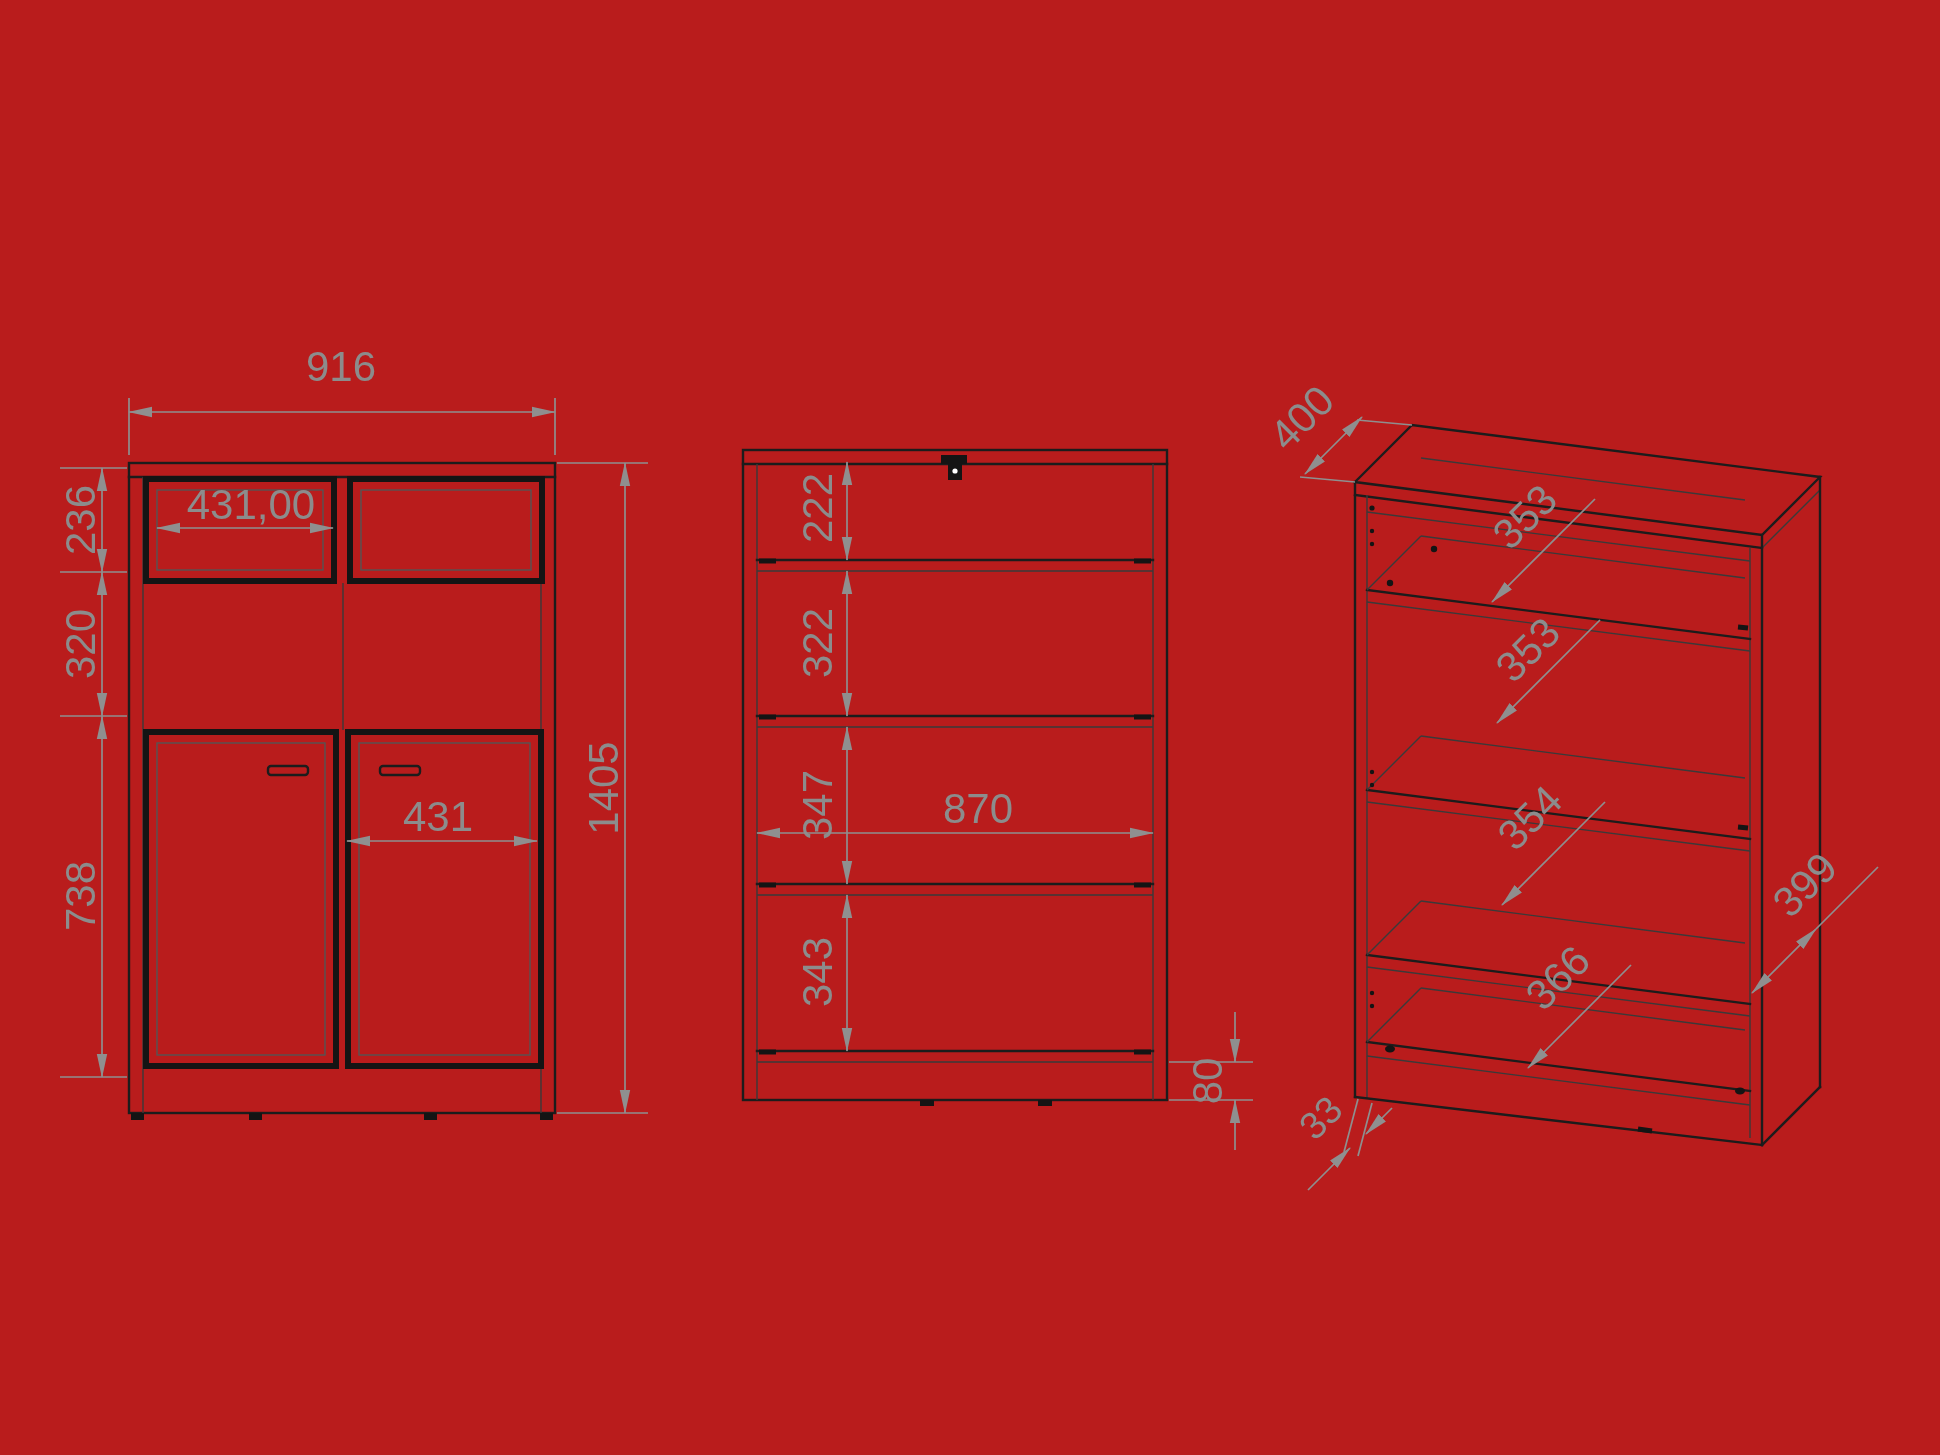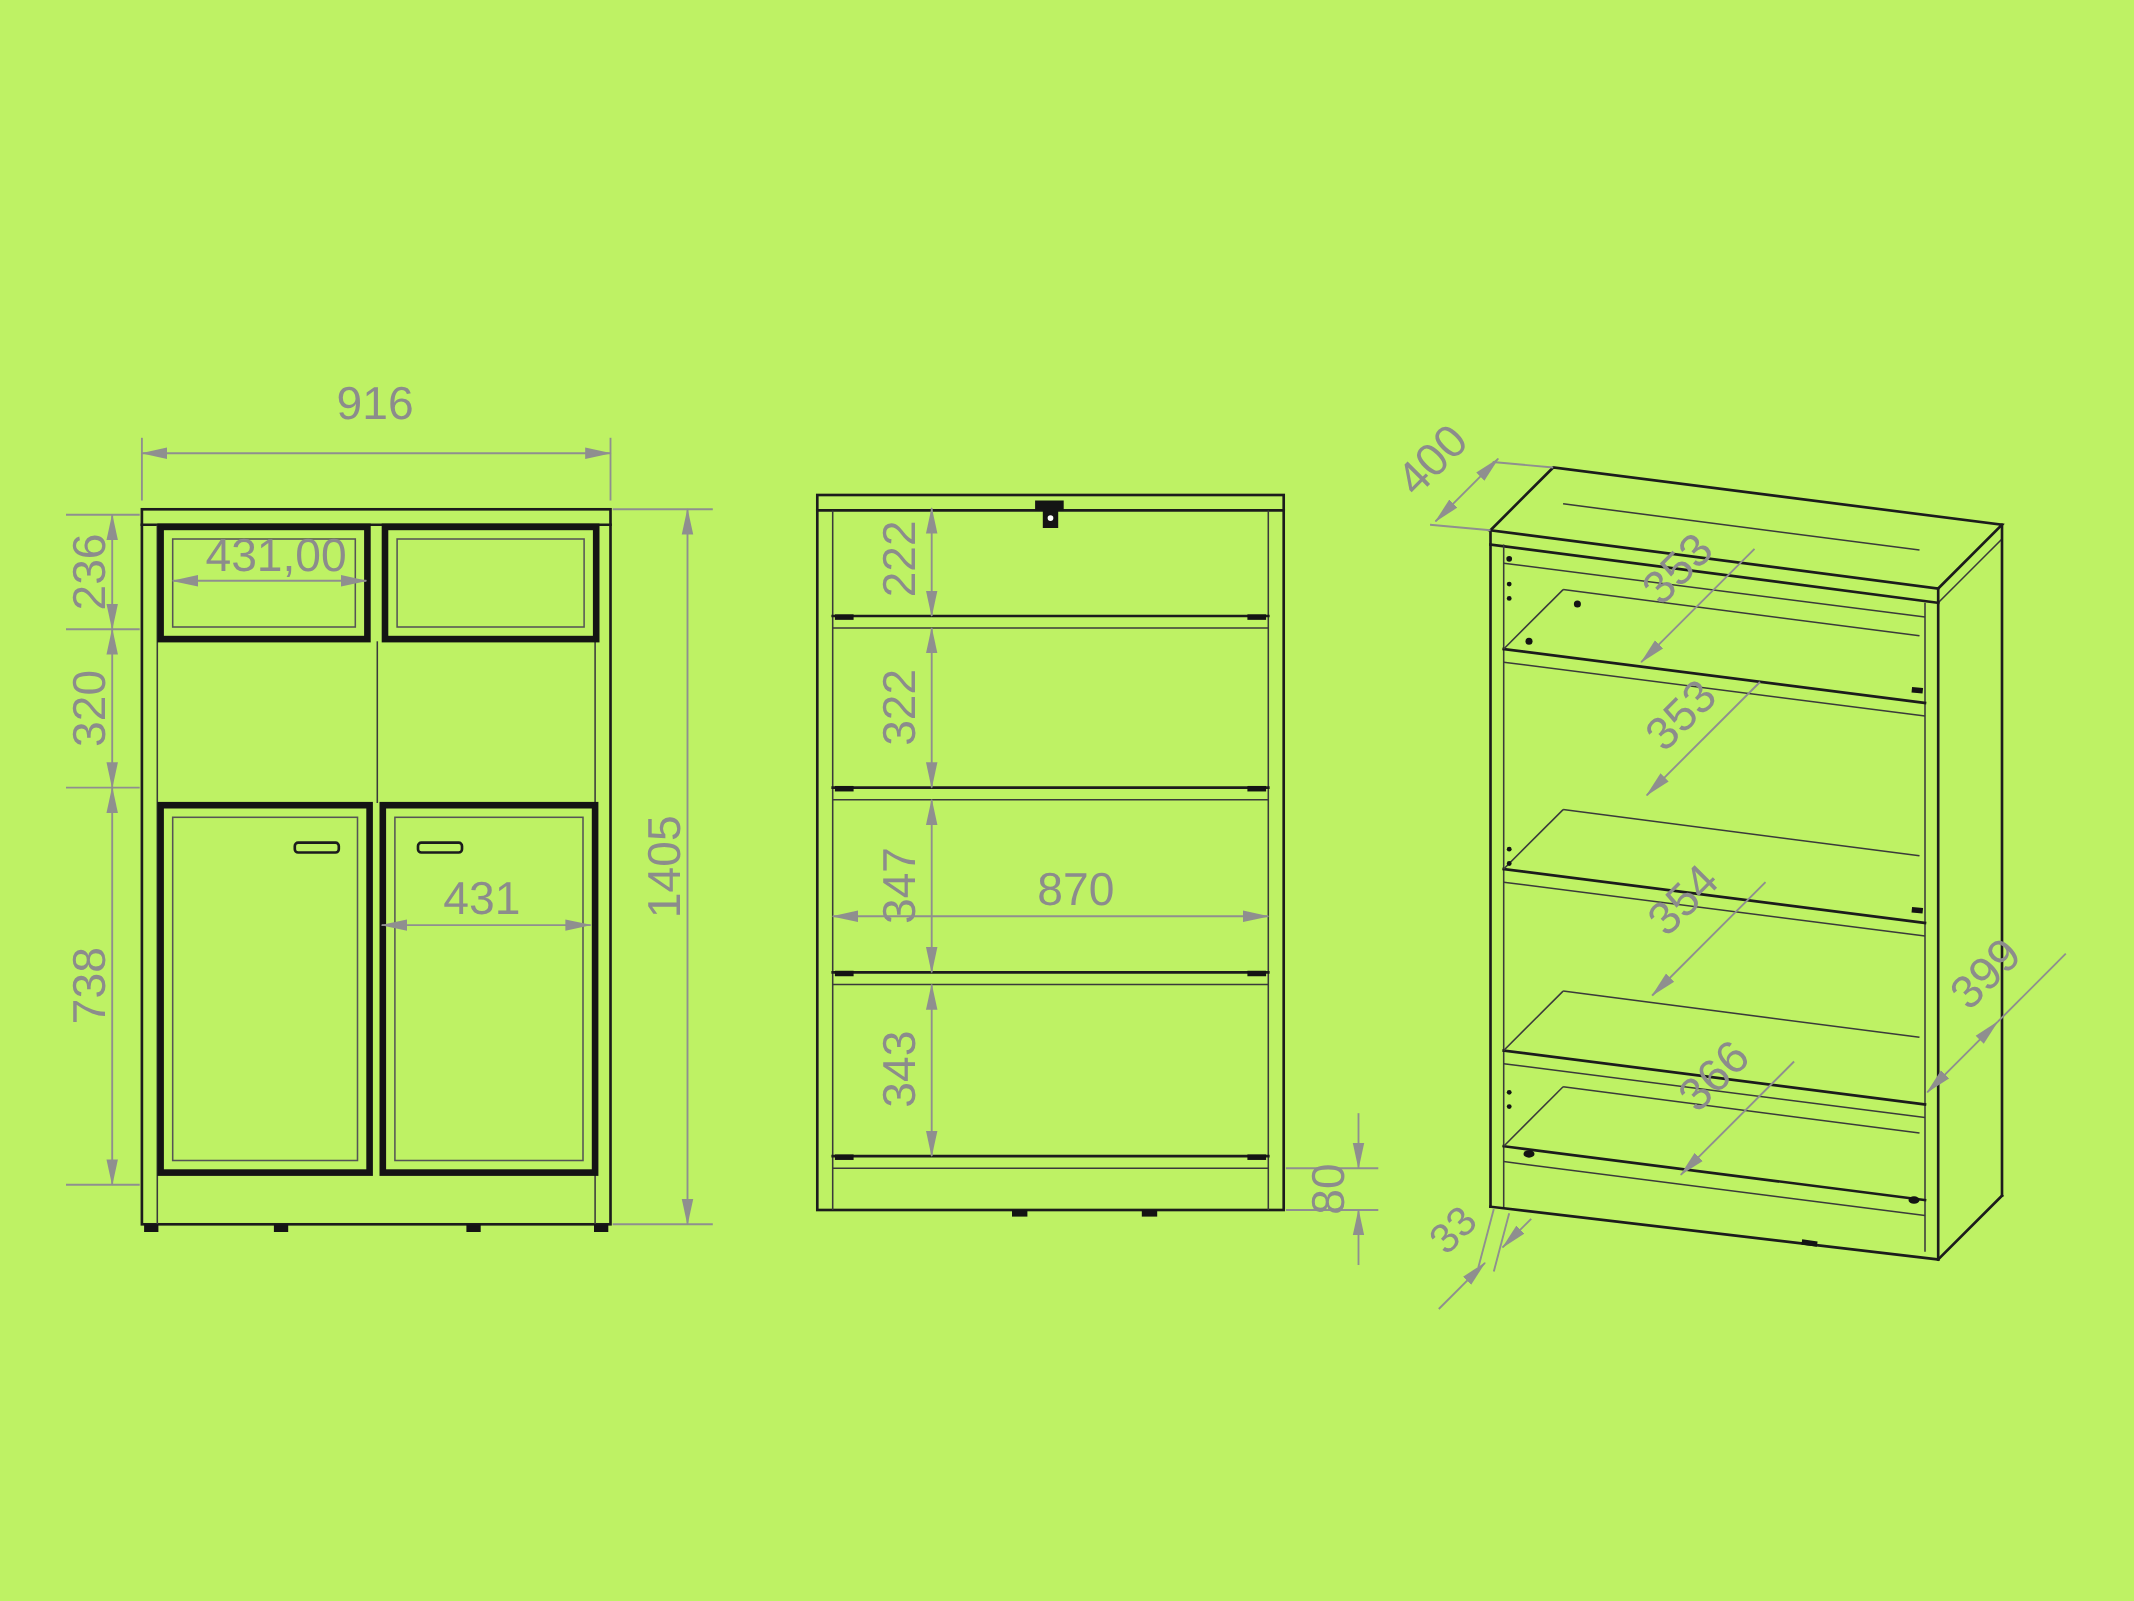--- a/index.html
+++ b/index.html
@@ -1,16 +1,16 @@
 <!DOCTYPE html>
 <html><head>
 <meta charset="utf-8">
 <style>
   html,body{margin:0;padding:0;background:#ffffff;}
-  #canvas{position:relative;width:1940px;height:1455px;background:#bef264;overflow:hidden;}
+  #canvas{position:relative;width:1940px;height:1455px;background:#b91c1c;overflow:hidden;}
   svg{display:block;}
   .ln{stroke:#1c1c1c;stroke-width:2.4;fill:none;stroke-linecap:square;}
   .lt{stroke:#3a3a3a;stroke-width:1.4;fill:none;}
   .frame{stroke:#141414;stroke-width:6;fill:none;}
   .inner{stroke:#555;stroke-width:1.4;fill:none;}
   .dim{stroke:#8f8f8f;stroke-width:1.7;fill:none;}
   .dimtxt{fill:#8c8c8c;font-family:"Liberation Sans",sans-serif;font-size:42px;text-anchor:middle;}
   .dimtxt.small{font-size:38px;}
   .blk{fill:#141414;stroke:none;}
   .pin{stroke:#141414;stroke-width:5;fill:none;}

